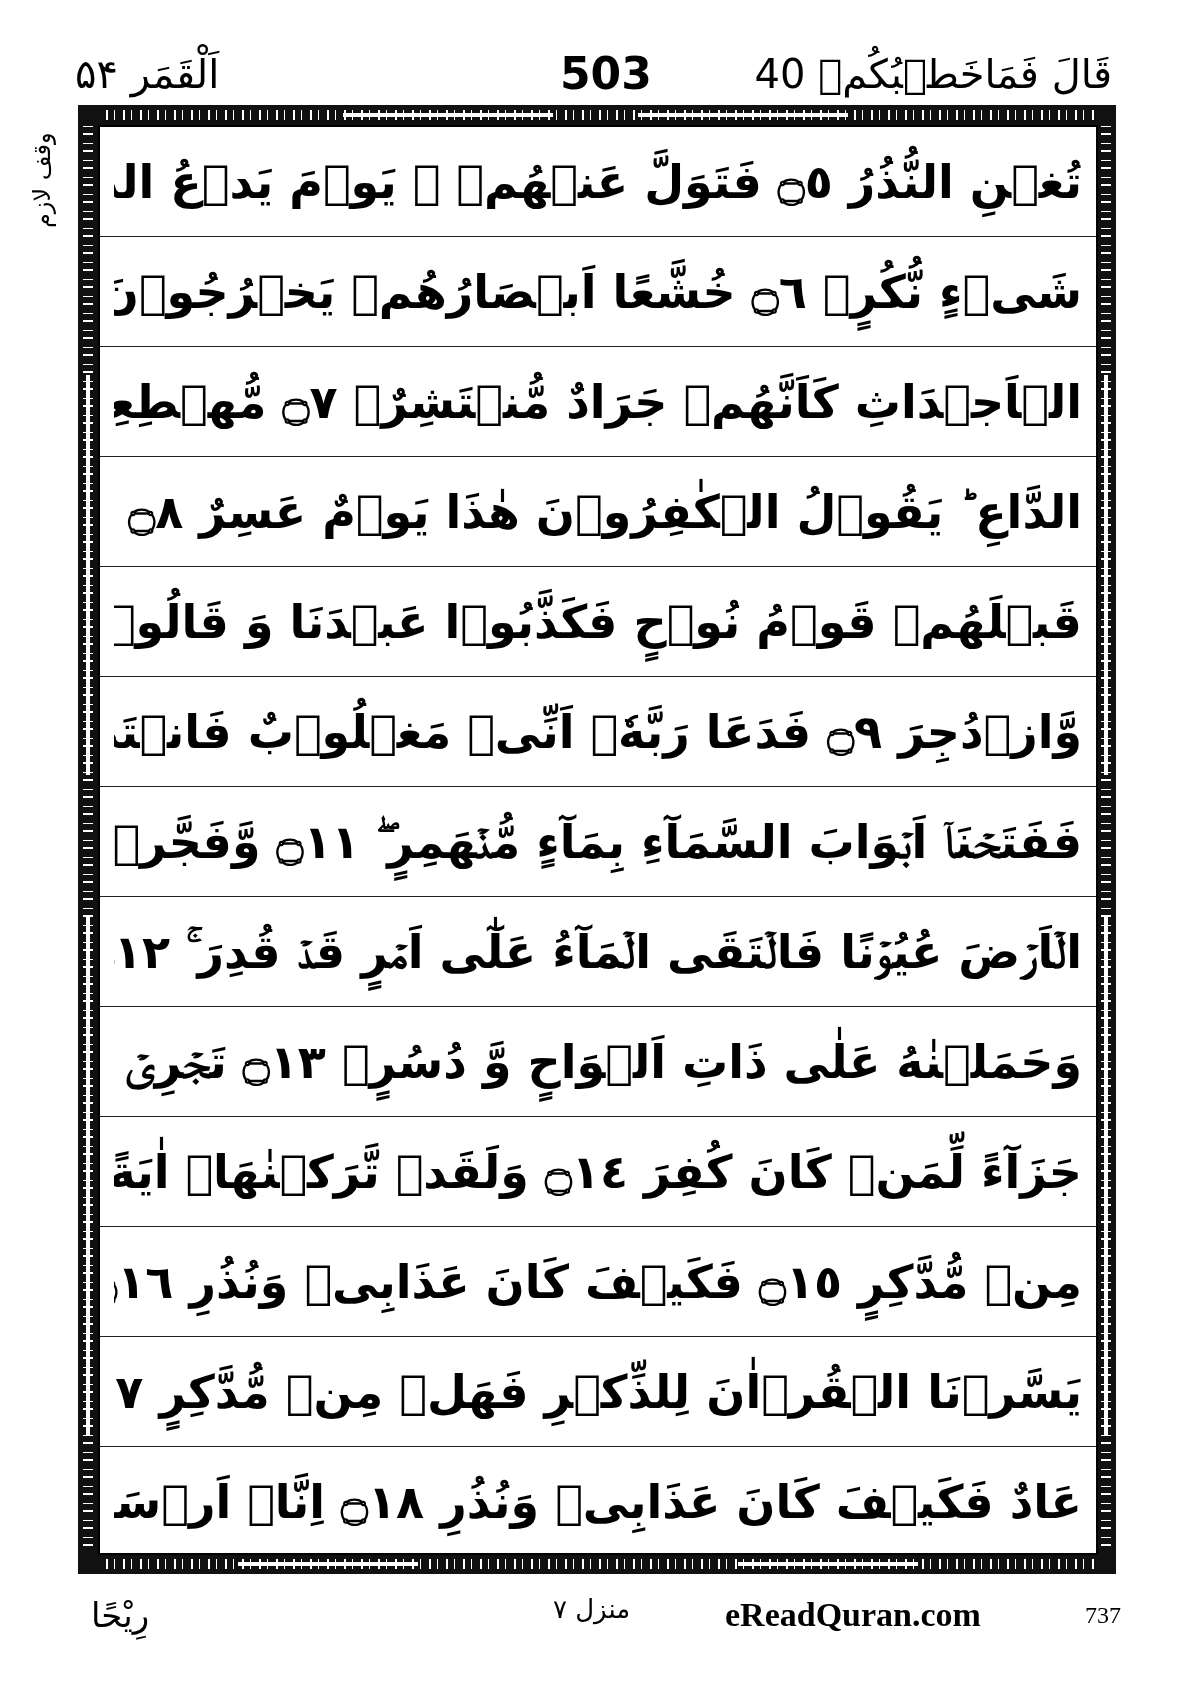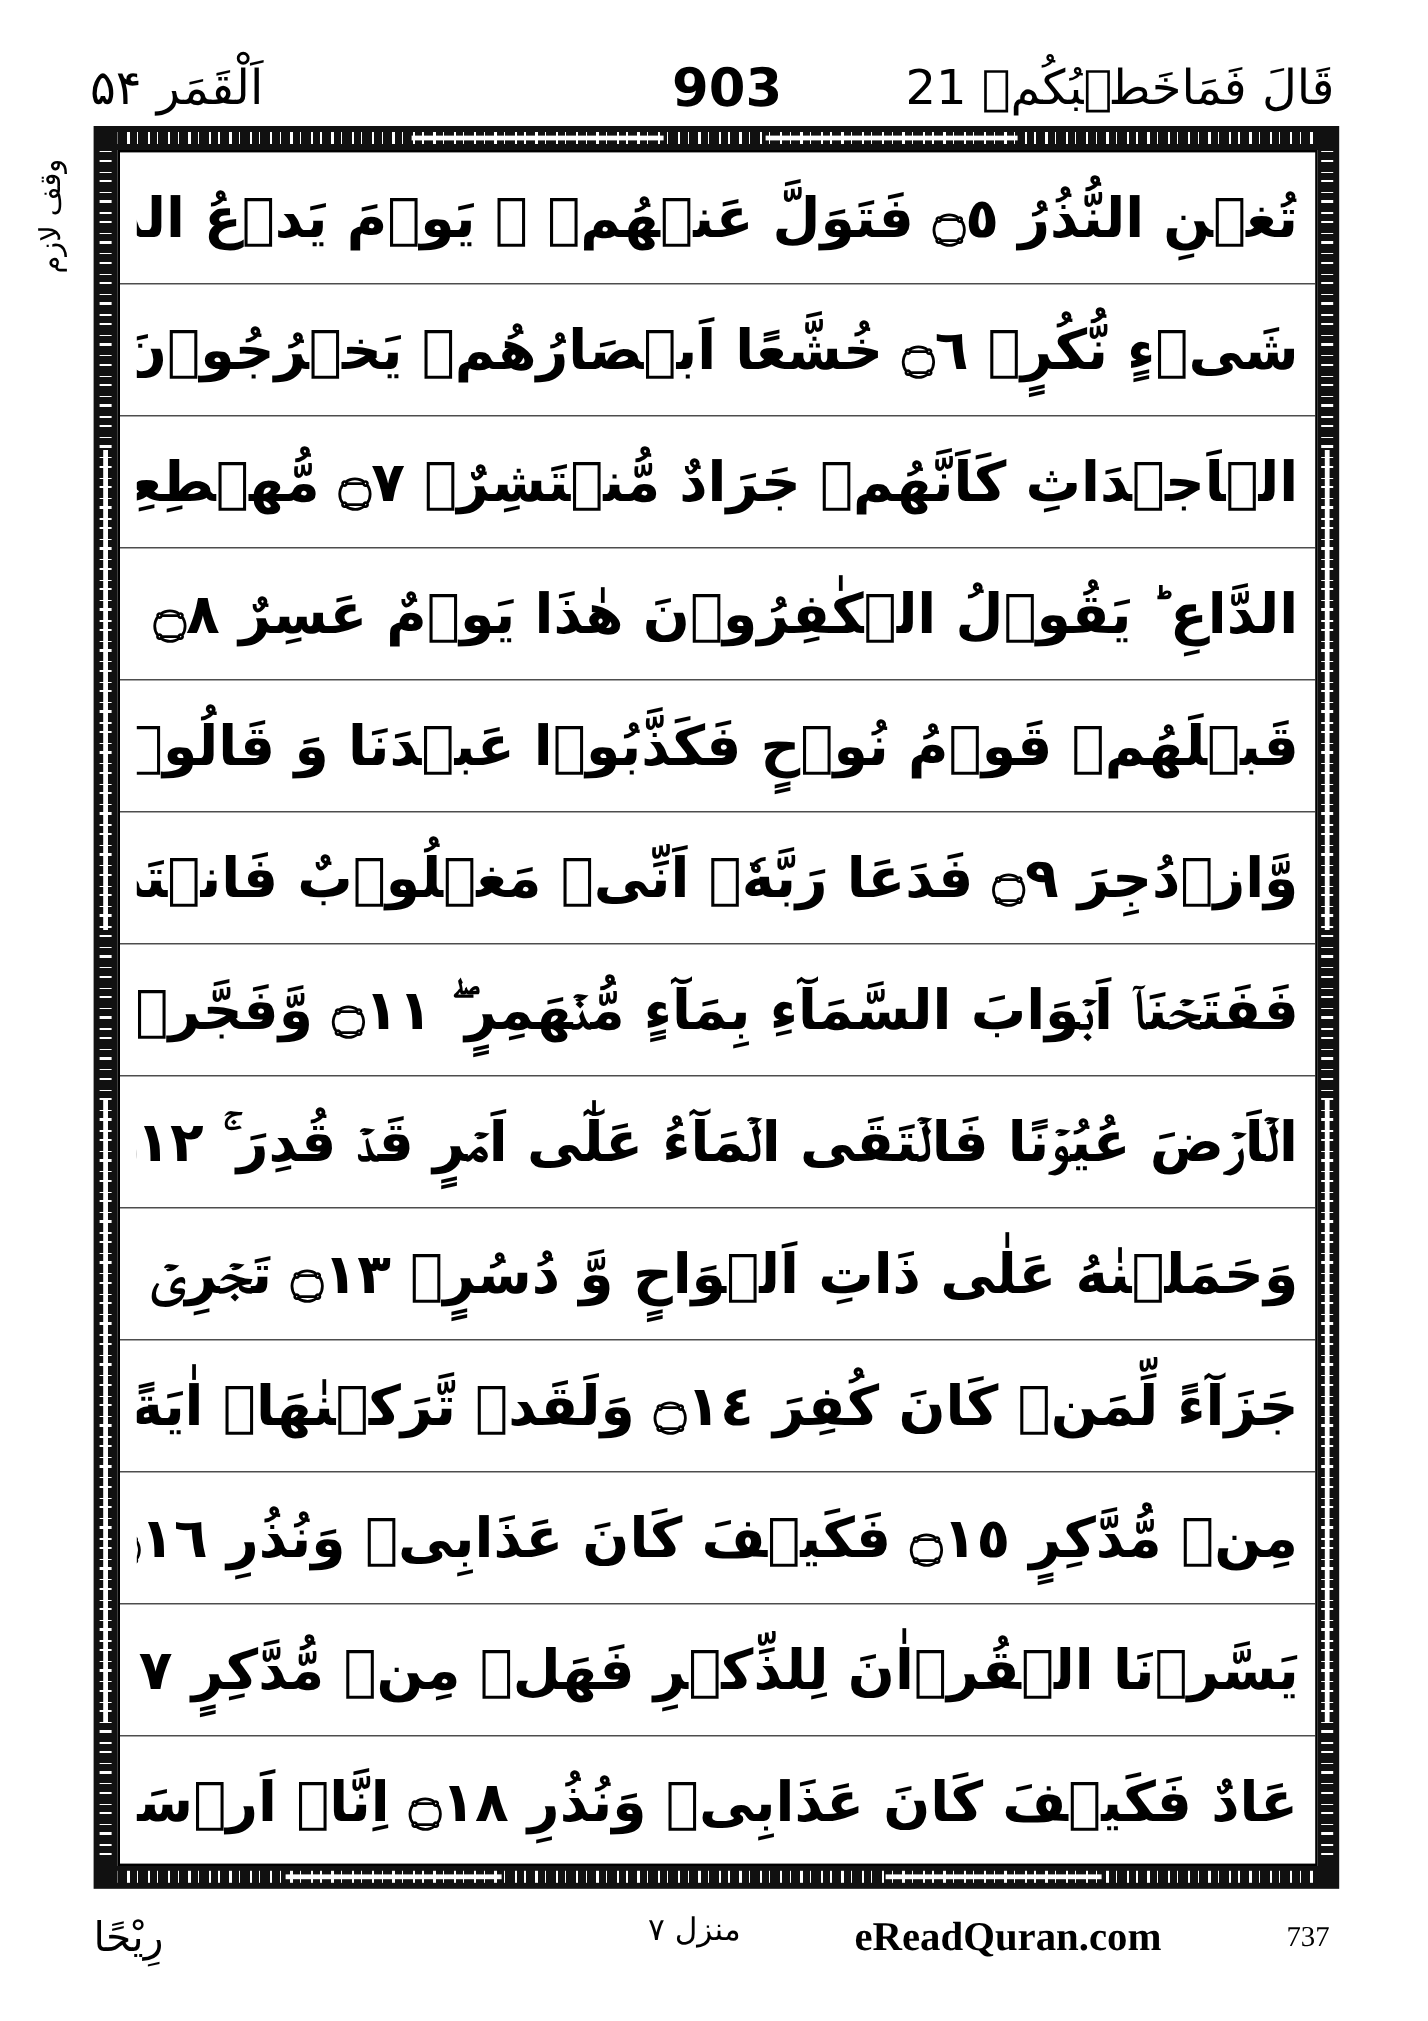--- a/index.html
+++ b/index.html
@@ -33,32 +33,32 @@
   .text-box { position: absolute; left: 98px; top: 125px; width: 1000px; height: 1430px;
               background: #fff; border: 2px solid #000; box-sizing: border-box; }
   .row { height: 110px; border-bottom: 1.5px solid #222; box-sizing: border-box;
          display: flex; align-items: center; justify-content: space-between;
          direction: rtl; padding: 0 14px; }
   .row:last-child { border-bottom: none; }
   .line-text { font-family: "DejaVu Sans", sans-serif; font-size: 46px; font-weight: bold;
                white-space: nowrap; direction: rtl; text-align: justify; width: 100%;
                text-align-last: justify; line-height: 110px; overflow: hidden; }
 
-  .footer { position: absolute; top: 1590px; height: 50px; line-height: 50px; white-space: nowrap; }
+  .footer { position: absolute; top: 1590px; height: 50px; line-height: 50px; white-space: nowrap; margin-left: 13px; }
   #ftr-left   { left: 78px; font-size: 34px; direction: rtl; }
   #ftr-manzil { left: 540px; font-size: 26px; direction: rtl; top: 1584px; }
   #ftr-site   { left: 712px; font-family: Liberation Serif, serif; font-weight: bold; font-size: 34px; }
   #ftr-page   { left: 1072px; font-family: "Liberation Serif", serif; font-size: 24px; }
 </style>
 </head>
 <body>
 
 <div id="hdr-left" class="hdr">اَلْقَمَر ۵۴</div>
-<div id="hdr-center" class="hdr">903</div>
-<div id="hdr-right" class="hdr">قَالَ فَمَاخَطۡبُكُمۡ 21</div>
+<div id="hdr-center" class="hdr">503</div>
+<div id="hdr-right" class="hdr">قَالَ فَمَاخَطۡبُكُمۡ 40</div>
 
 <div class="side-note">وقف لازم</div>
 
 <div class="frame">
   <div class="orn-h orn-top"></div>
   <div class="orn-h orn-bottom"></div>
   <div class="orn-v orn-left"></div>
   <div class="orn-v orn-right"></div>
   <div class="bar-h" style="left:265px; width:210px; top:8px;"></div>
   <div class="bar-h" style="left:560px; width:210px; top:8px;"></div>

